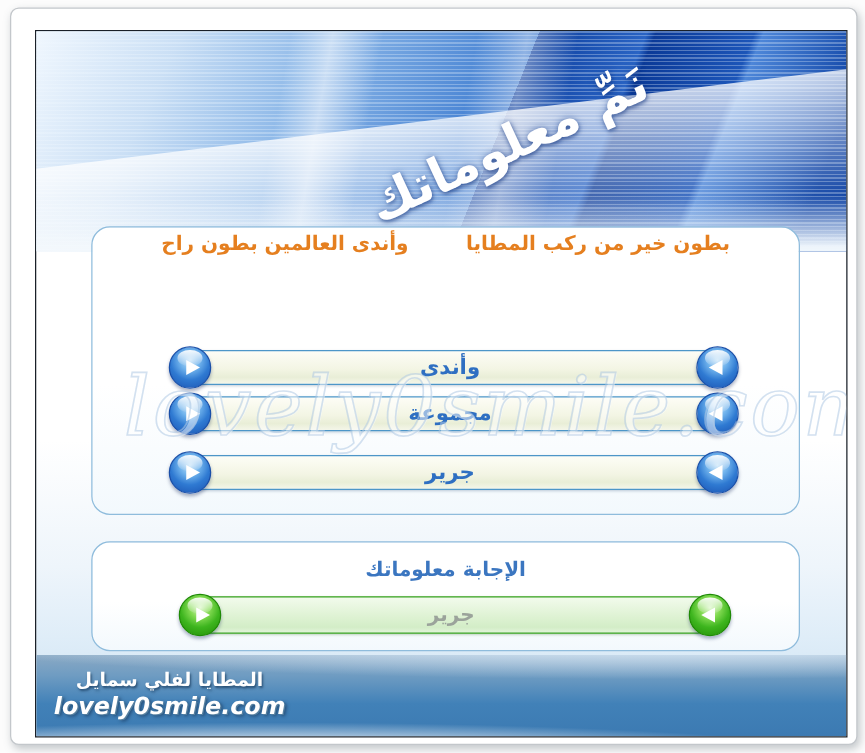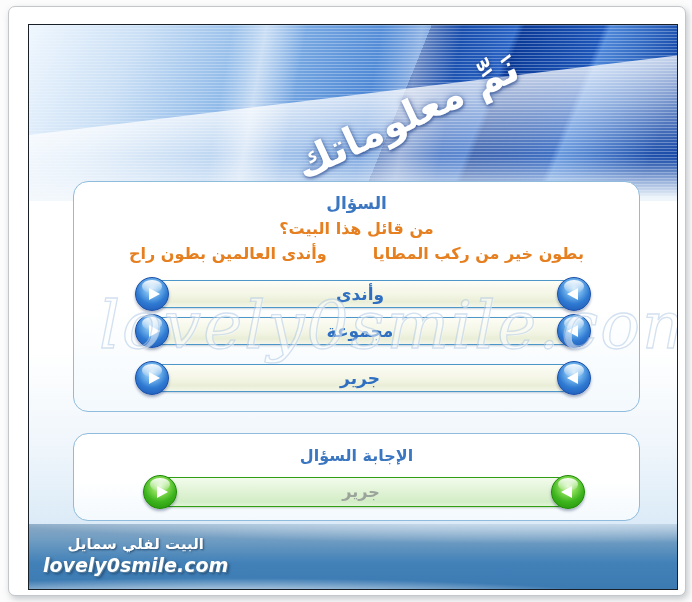--- a/index.html
+++ b/index.html
@@ -137,22 +137,20 @@
 
 <div class="card">
   <div class="stage">
 
     <div class="banner">
       <div class="banner-wash"></div>
       <div class="calligraphy" dir="rtl">نَمِّ معلوماتك</div>
     </div>
 
     <div class="panel q-panel">
-      <div class="q-head" dir="rtl">السؤال</div>
-      <div class="q-line" dir="rtl">من قائل هذا البيت؟</div>
       <div class="q-line" dir="rtl">
         <span>بطون خير من ركب المطايا</span><span class="verse-gap"></span><span>وأندى العالمين بطون راح</span>
       </div>
 
       <div class="opt-row row1">
         <div class="pill" dir="rtl">وأندى</div>
         <div class="orb orb-right">
           <span class="tri-left"></span>
         </div>
         <div class="orb orb-left">
@@ -175,35 +173,35 @@
         <div class="orb orb-right">
           <span class="tri-left"></span>
         </div>
         <div class="orb orb-left">
           <span class="tri-right"></span>
         </div>
       </div>
     </div>
 
     <div class="panel a-panel">
-      <div class="a-head" dir="rtl">الإجابة السؤال</div>
+      <div class="a-head" dir="rtl">الإجابة معلوماتك</div>
       <div class="ans-row">
         <div class="pill-green" dir="rtl">جرير</div>
         <div class="orb orb-green orb-right">
           <span class="tri-left"></span>
         </div>
         <div class="orb orb-green orb-left">
           <span class="tri-right"></span>
         </div>
       </div>
     </div>
 
     <div class="footer">
       <div class="footer-credit">
-        <div class="credit-ar" dir="rtl">البيت لفلي سمايل</div>
+        <div class="credit-ar" dir="rtl">المطايا لفلي سمايل</div>
         <div class="credit-site">lovely0smile.com</div>
       </div>
     </div>
 
     <div class="watermark">lovely0smile.com</div>
 
   </div>
 </div>
 
 </body></html>

